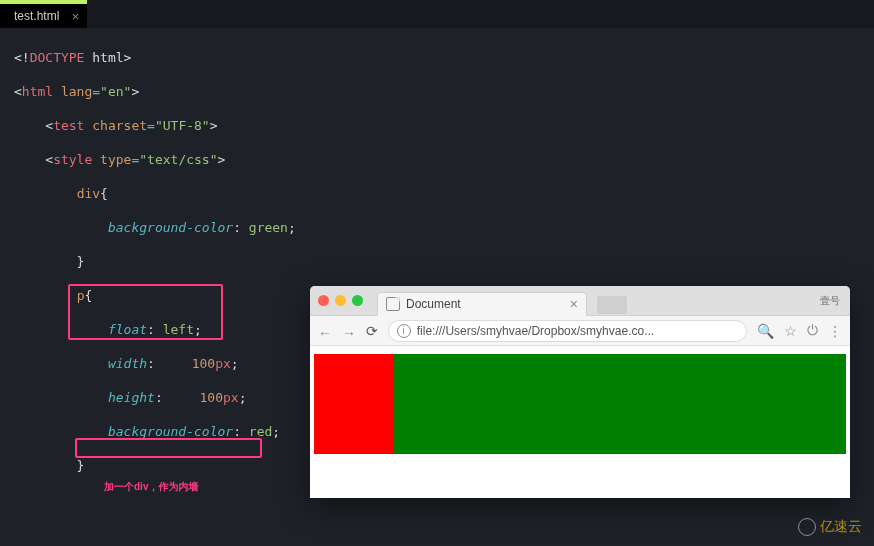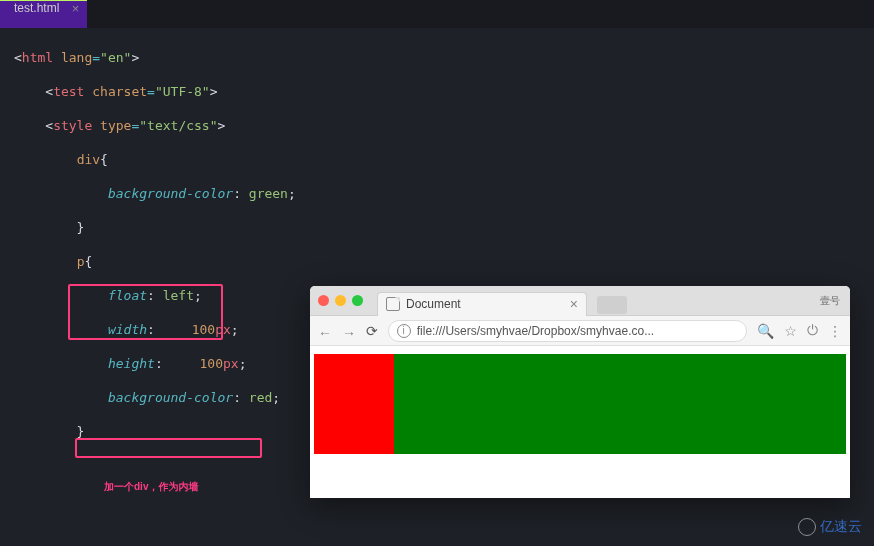--- a/index.html
+++ b/index.html
@@ -17,26 +17,26 @@
 .tabbar {
   height: 28px;
   background: #181a20;
   display: flex;
   align-items: center;
 }
 .tab {
   height: 28px;
   padding: 0 28px 0 14px;
   display: flex;
-  align-items: flex-start;
+  align-items: center;
   font-family: -apple-system, sans-serif;
   font-size: 12px;
   color: #ccc;
-  background: #4c1d95;
-  border-top: 1px solid #bef264;
+  background: #000000;
+  border-top: 4px solid #bef264;
   position: relative;
 }
 .tab-close {
   position: absolute;
   right: 8px;
   color: #888;
   font-size: 13px;
   cursor: pointer;
 }
 
@@ -186,21 +186,21 @@
 .red-box {
   width: 80px;
   height: 100px;
   background: red;
 }
 
 .watermark {
   position: absolute;
   right: 12px;
   bottom: 10px;
-  color: #3b82f6;
+  color: #eab308;
   font-family: Liberation Sans, sans-serif;
   font-size: 14px;
   display: flex;
   align-items: center;
   gap: 4px;
   opacity: 0.75;
   justify-content: flex-end;
 }
 .watermark .bubble {
   width: 18px; height: 18px; border: 1.5px solid #aeb4bf; border-radius: 50%;
@@ -210,20 +210,21 @@
 <body>
 
 <div class="tabbar">
   <div class="tab">
     <span>test.html</span>
     <span class="tab-close">×</span>
   </div>
 </div>
 
 <div class="editor">
+<div><span class="punct">&lt;!</span><span class="doctype">DOCTYPE</span><span class="punct"> html</span><span class="punct">&gt;</span></div>
 <div><span class="punct">&lt;</span><span class="tagname">html</span><span class="attr"> lang</span><span class="eq">=</span><span class="string">"en"</span><span class="punct">&gt;</span></div>
 <div><span class="punct">    &lt;</span><span class="tagname">test</span><span class="attr"> charset</span><span class="eq">=</span><span class="string">"UTF-8"</span><span class="punct">&gt;</span></div>
 <div><span class="punct">    &lt;</span><span class="tagname">style</span><span class="attr"> type</span><span class="eq">=</span><span class="string">"text/css"</span><span class="punct">&gt;</span></div>
 <div><span>        </span><span class="css-sel">div</span><span class="punct">{</span></div>
 <div><span>            </span><span class="css-prop">background-color</span><span class="punct">: </span><span class="css-val">green</span><span class="punct">;</span></div>
 <div><span class="punct">        }</span></div>
 <div><span>        </span><span class="css-sel">p</span><span class="punct">{</span></div>
 <div><span>            </span><span class="css-prop">float</span><span class="punct">: </span><span class="css-val">left</span><span class="punct">;</span></div>
 <div><span>            </span><span class="css-prop">width</span><span class="punct">: </span><span class="css-num">100</span><span class="css-unit">px</span><span class="punct">;</span></div>
 <div><span>            </span><span class="css-prop">height</span><span class="punct">: </span><span class="css-num">100</span><span class="css-unit">px</span><span class="punct">;</span></div>

